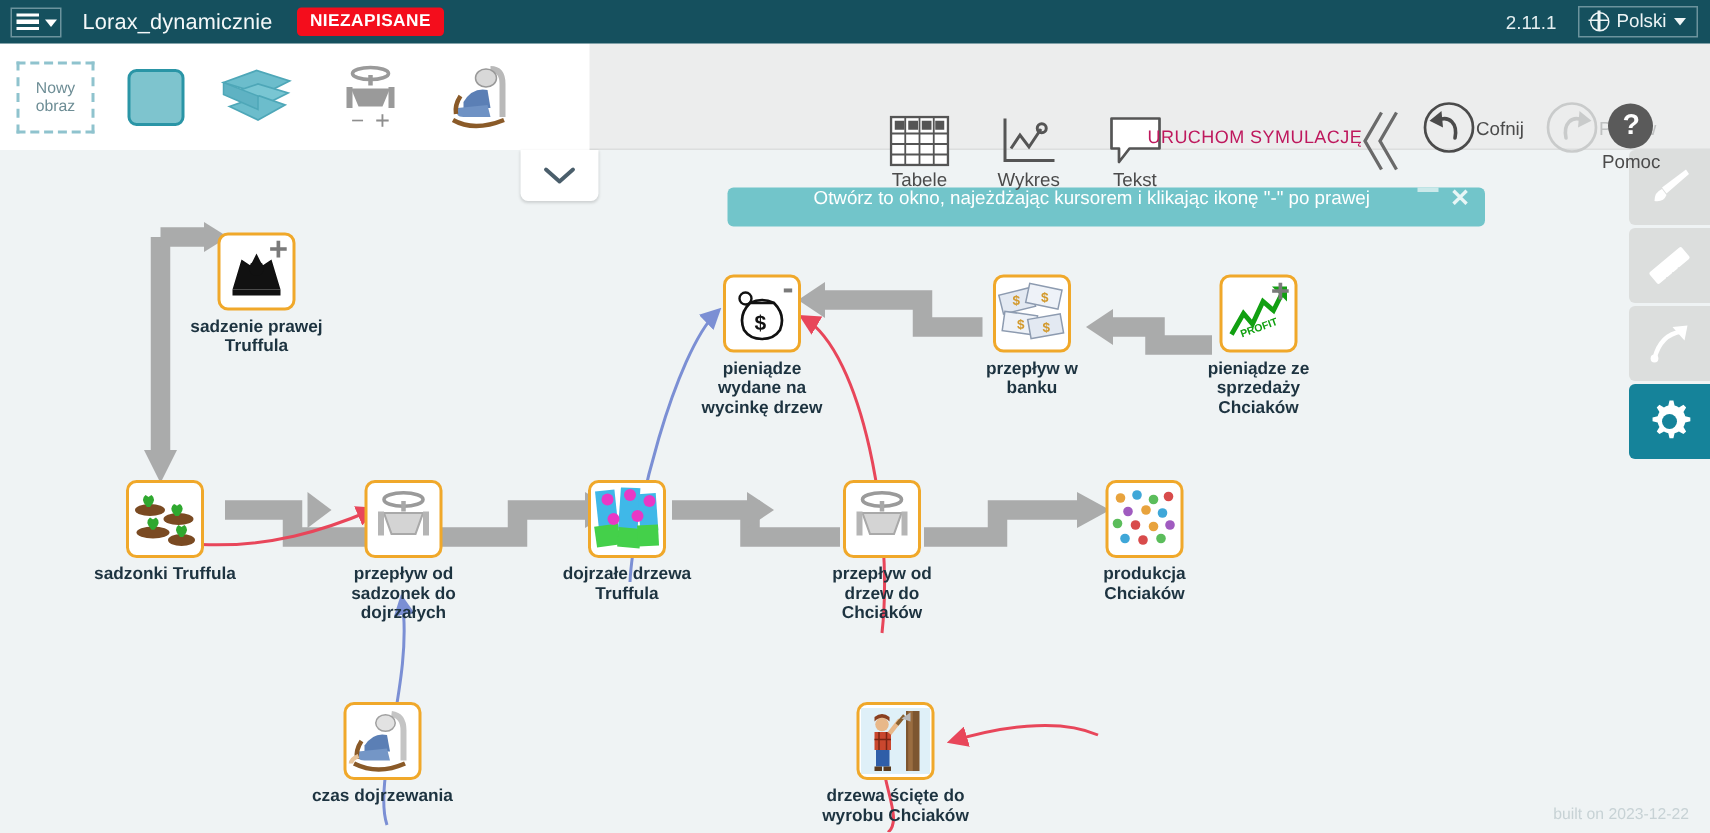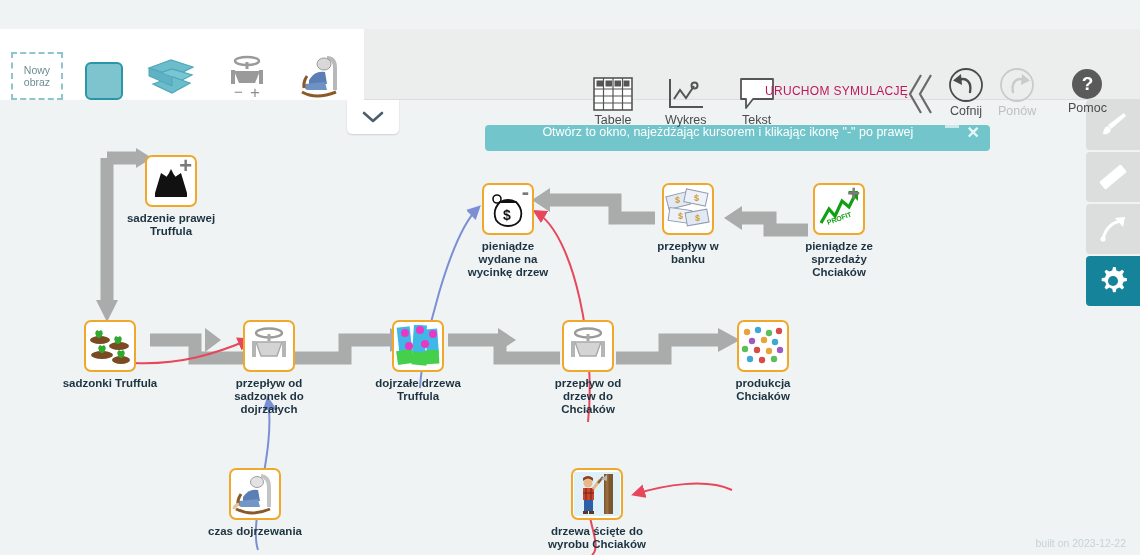--- a/index.html
+++ b/index.html
@@ -51,22 +51,22 @@
   .globe:after{content:"";position:absolute;left:-1.4px;top:4.6px;height:1.3px;width:13px;background:#eef5f6;}
   .mini-caret{width:0;height:0;border-left:4px solid transparent;border-right:4px solid transparent;border-top:5px solid #eef5f6;}
 
   
   .toolstrip {
     position:absolute; left:0; top:29px; width:1140px; height:71px;
     background:#eceded; border-bottom:1px solid #dcdede; z-index:30;
   }
   
   .palette {
-    position:absolute; left:0; top:29px; width:364px; height:71px;
-    background:#fff; z-index:33; display:flex; align-items:flex-end;
+    position:absolute; left:0; top:29px; width:393px; height:71px;
+    background:#fff; z-index:33; display:flex; align-items:center;
   }
   .newimg {
     width:52px;height:48px;margin-left:11px;border:2px dashed #8fc3ce;
     display:flex;align-items:center;justify-content:center;text-align:center;
     color:#6d8d95;font-size:10.5px;line-height:12px;cursor:pointer;
   }
   .pal-item{ margin-left:22px; cursor:pointer; display:flex;align-items:center;justify-content:center;}
   .stock-sq{width:38px;height:38px;background:#7ec4ce;border:2.5px solid #2a95a6;border-radius:6px;}
   .palette-expand{
     position:absolute;left:347px;top:100px;width:52px;height:34px;background:#fff;
@@ -82,21 +82,21 @@
   .ct svg{display:block;}
   .ct span{font-size:12.5px;color:#4b4b4b;margin-top:2px;}
   .run-sim{
     position:absolute; left:765px; top:55px; font-size:12px; color:#be185d;
     letter-spacing:.3px; cursor:pointer;
   }
   .chev2{
     position:absolute; left:907px; top:44px; cursor:pointer;
   }
   .undo-redo{ position:absolute; left:948px; top:38px; display:flex; gap:14px; }
-  .ur{ display:flex;flex-direction:column;align-items:center;cursor:pointer; }
+  .ur{ display:flex;align-items:center;cursor:pointer; }
   .ur span{font-size:12.5px;color:#4b4b4b;margin-top:1px;}
   .ur.disabled span{color:#bfc1c1;}
   .help{
     position:absolute; left:1068px; top:40px; display:flex;flex-direction:column;
     align-items:center;cursor:pointer;
   }
   .help-circle{
     width:30px;height:30px;border-radius:50%;background:#5a5a5a;color:#fff;
     display:flex;align-items:center;justify-content:center;font-size:19px;font-weight:bold;
   }
@@ -143,20 +143,40 @@
   .stool.active{ background:#15839a; }
   .builtinfo{
     position:absolute; right:14px; bottom:6px; color:#c7d2d5; font-size:10.5px;
   }
 </style>
 </head>
 <body>
 
 <div id="app">
 
+  <div class="topbar">
+    <div class="hamburger">
+      <div class="ham-lines">
+          <i></i>
+          <i></i>
+          <i></i>
+        </div>
+      <div class="ham-caret"></div>
+    </div>
+    <div class="doc-title">Lorax_dynamicznie</div>
+    <div class="unsaved-badge">NIEZAPISANE</div>
+    <div class="topbar-right">
+      <div class="version">2.11.1</div>
+      <div class="lang-btn">
+        <div class="globe"></div>
+        <span>Polski</span>
+        <div class="mini-caret"></div>
+      </div>
+    </div>
+  </div>
 
   <div class="toolstrip">
 
     <div class="center-tools">
       <div class="ct">
         <svg width="40" height="34" viewBox="0 0 40 34">
           <rect x="1" y="1" width="38" height="32" fill="#fff" stroke="#555" stroke-width="1.6"></rect>
           <rect x="3.5" y="3.5" width="6.5" height="6" fill="#555"></rect>
           <rect x="12.5" y="3.5" width="6.5" height="6" fill="#555"></rect>
           <rect x="21.5" y="3.5" width="6.5" height="6" fill="#555"></rect>

